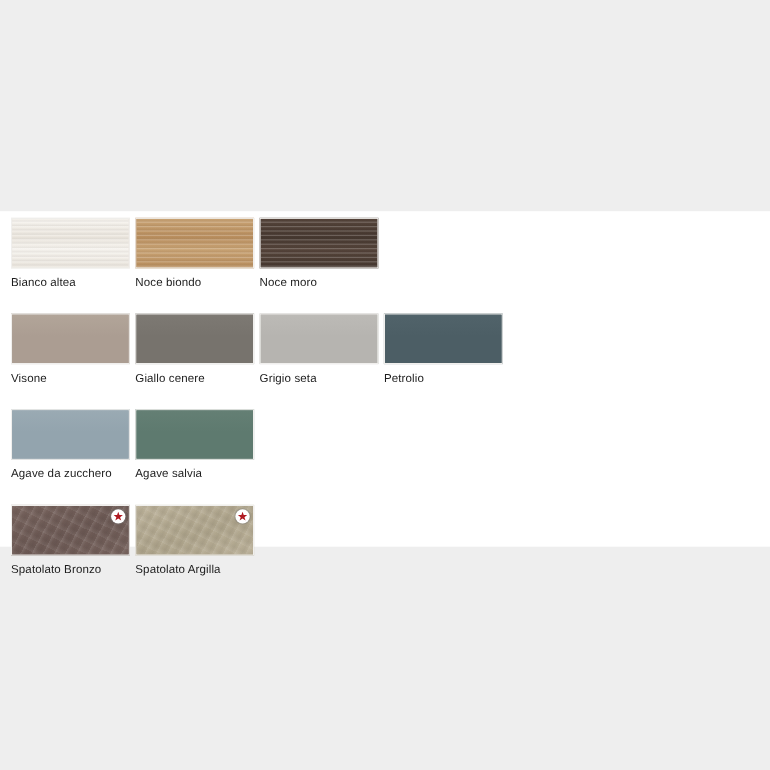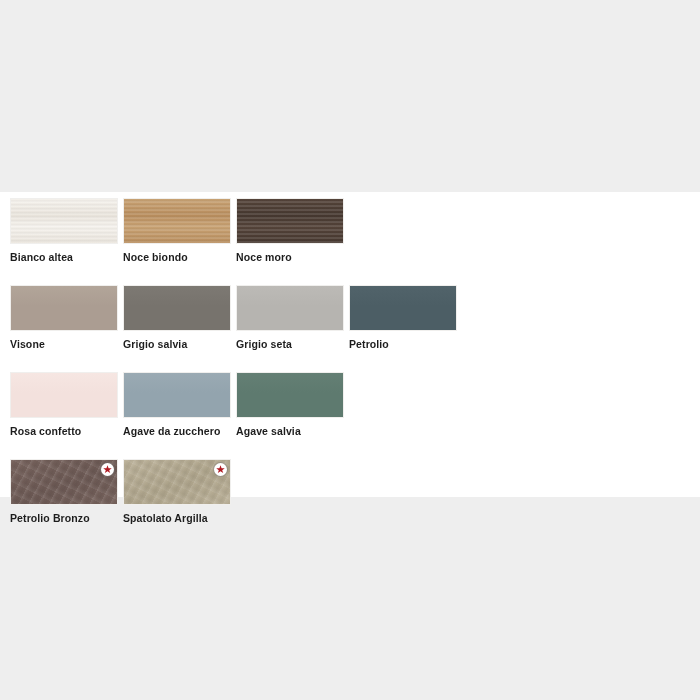--- a/index.html
+++ b/index.html
@@ -19,21 +19,20 @@
     height: 700px;
   }
   #finishes-panel {
     position: absolute;
     left: 0;
     top: 192px;
     width: 700px;
     height: 305px;
     background: #ffffff;
     box-sizing: border-box;
-    font-weight: bold;
   }
   .swatch-grid {
     position: absolute;
     left: 10px;
     top: 6px;
     width: 680px;
   }
   .swatch-row {
     display: flex;
     flex-direction: row;
@@ -111,42 +110,36 @@
           <div class="swatch-cell">
             <div class="swatch-chip" style="background: rgb(171, 157, 146);">
               <div class="grain" style="background: linear-gradient(rgb(178, 165, 153) 0%, rgb(171, 157, 146) 45%, rgb(171, 157, 146) 100%);"></div>
             </div>
             <div class="swatch-label">Visone</div>
           </div>
           <div class="swatch-cell">
             <div class="swatch-chip" style="background: rgb(119, 115, 109);">
               <div class="grain" style="background: linear-gradient(rgb(125, 121, 115) 0%, rgb(119, 115, 109) 45%, rgb(119, 115, 109) 100%);"></div>
             </div>
-            <div class="swatch-label">Grigio salvia</div>
+            <div class="swatch-label">Giallo cenere</div>
           </div>
           <div class="swatch-cell">
             <div class="swatch-chip" style="background: rgb(182, 180, 176);">
               <div class="grain" style="background: linear-gradient(rgb(188, 186, 182) 0%, rgb(182, 180, 176) 45%, rgb(182, 180, 176) 100%);"></div>
             </div>
             <div class="swatch-label">Grigio seta</div>
           </div>
           <div class="swatch-cell">
             <div class="swatch-chip" style="background: rgb(76, 94, 101);">
               <div class="grain" style="background: linear-gradient(rgb(81, 99, 106) 0%, rgb(76, 94, 101) 45%, rgb(76, 94, 101) 100%);"></div>
             </div>
             <div class="swatch-label">Petrolio</div>
           </div>
         </div>
         <div class="swatch-row">
-          <div class="swatch-cell">
-            <div class="swatch-chip" style="background: rgb(243, 225, 221);">
-              <div class="grain" style="background: linear-gradient(rgb(246, 230, 226) 0%, rgb(243, 225, 221) 45%, rgb(243, 225, 221) 100%);"></div>
-            </div>
-            <div class="swatch-label">Rosa confetto</div>
-          </div>
           <div class="swatch-cell">
             <div class="swatch-chip" style="background: rgb(147, 164, 174);">
               <div class="grain" style="background: linear-gradient(rgb(154, 170, 179) 0%, rgb(147, 164, 174) 45%, rgb(147, 164, 174) 100%);"></div>
             </div>
             <div class="swatch-label">Agave da zucchero</div>
           </div>
           <div class="swatch-cell">
             <div class="swatch-chip" style="background: rgb(94, 122, 111);">
               <div class="grain" style="background: linear-gradient(rgb(100, 127, 116) 0%, rgb(94, 122, 111) 45%, rgb(94, 122, 111) 100%);"></div>
             </div>
@@ -156,21 +149,21 @@
         <div class="swatch-row">
           <div class="swatch-cell">
             <div class="swatch-chip" style="background: rgb(109, 90, 85);">
               <div class="grain" style="background: repeating-linear-gradient(118deg, rgba(255, 255, 255, 0.1) 0px, rgba(255, 255, 255, 0) 3px, rgba(0, 0, 0, 0.043) 6px, rgba(255, 255, 255, 0) 9px), repeating-linear-gradient(26deg, rgba(255, 255, 255, 0.07) 0px, rgba(0, 0, 0, 0.035) 5px, rgba(255, 255, 255, 0) 10px), linear-gradient(160deg, rgb(119, 99, 93) 0%, rgb(109, 90, 85) 55%, rgb(119, 99, 93) 100%);"></div>
               <div class="new-badge">
                 <svg width="9" height="9" viewBox="0 0 10 10" aria-hidden="true">
                   <polygon points="5,0.3 6.2,3.6 9.7,3.6 6.9,5.7 8,9 5,7 2,9 3.1,5.7 0.3,3.6 3.8,3.6" fill="#b01a22"></polygon>
                 </svg>
               </div>
             </div>
-            <div class="swatch-label">Petrolio Bronzo</div>
+            <div class="swatch-label">Spatolato Bronzo</div>
           </div>
           <div class="swatch-cell">
             <div class="swatch-chip" style="background: rgb(176, 166, 141);">
               <div class="grain" style="background: repeating-linear-gradient(118deg, rgba(255, 255, 255, 0.1) 0px, rgba(255, 255, 255, 0) 3px, rgba(0, 0, 0, 0.043) 6px, rgba(255, 255, 255, 0) 9px), repeating-linear-gradient(26deg, rgba(255, 255, 255, 0.07) 0px, rgba(0, 0, 0, 0.035) 5px, rgba(255, 255, 255, 0) 10px), linear-gradient(160deg, rgb(188, 178, 154) 0%, rgb(176, 166, 141) 55%, rgb(188, 178, 154) 100%);"></div>
               <div class="new-badge">
                 <svg width="9" height="9" viewBox="0 0 10 10" aria-hidden="true">
                   <polygon points="5,0.3 6.2,3.6 9.7,3.6 6.9,5.7 8,9 5,7 2,9 3.1,5.7 0.3,3.6 3.8,3.6" fill="#b01a22"></polygon>
                 </svg>
               </div>
             </div>

